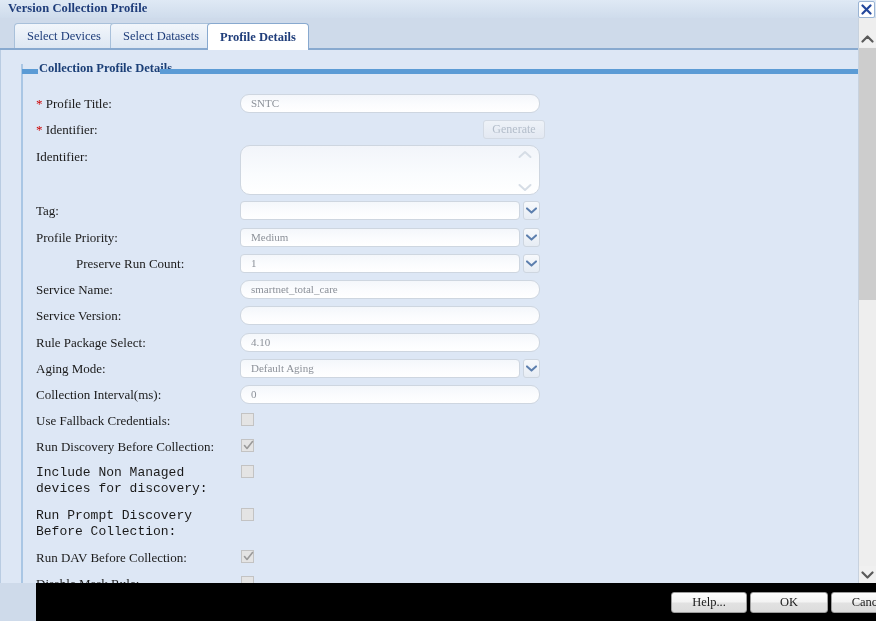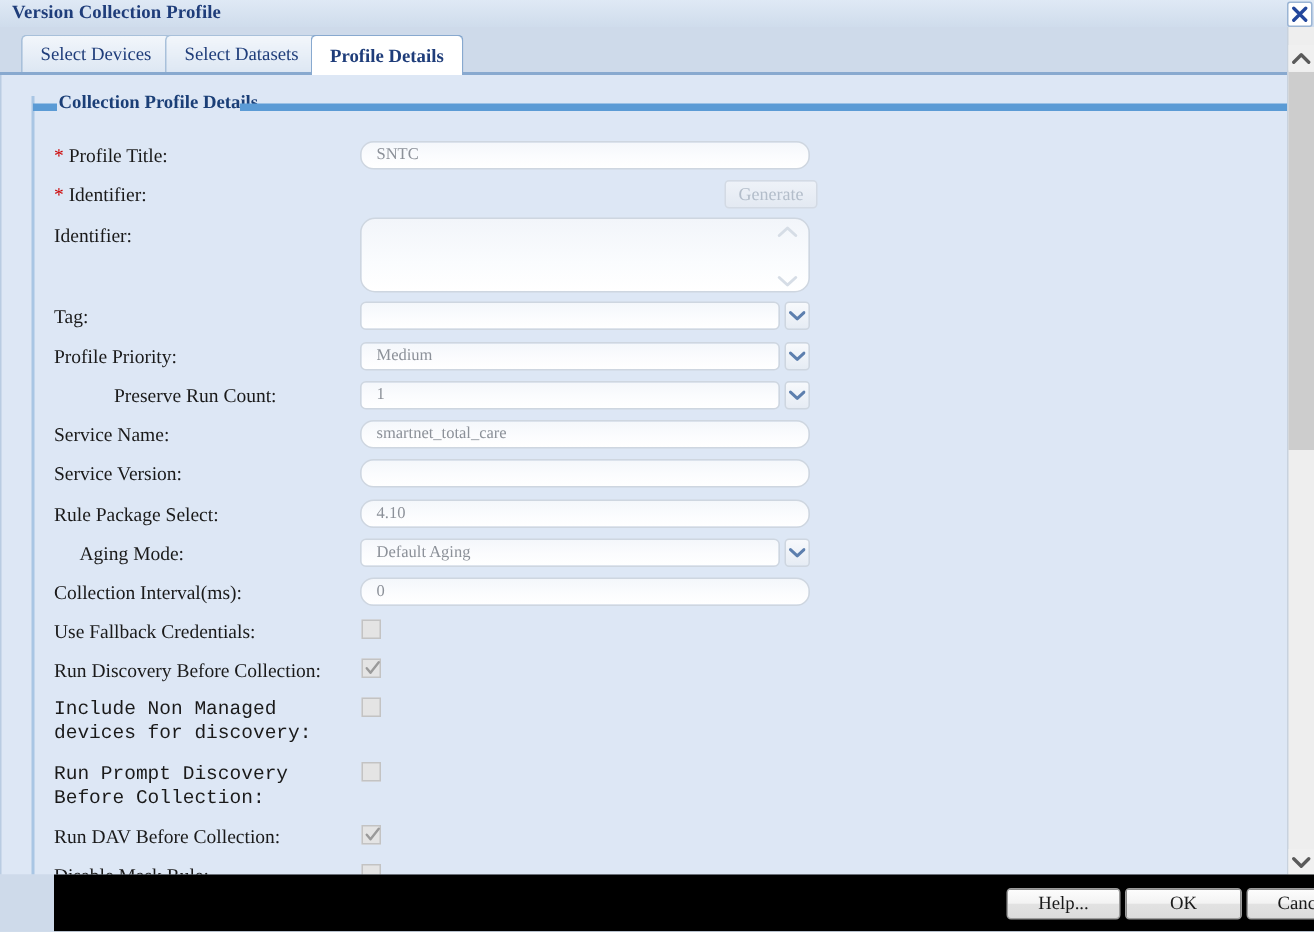--- a/index.html
+++ b/index.html
@@ -310,21 +310,21 @@
 
   <div class="label" style="left:36px; top:282px;">Service Name:</div>
   <div class="field" style="top:280px; width:300px;">smartnet_total_care</div>
 
   <div class="label" style="left:36px; top:308px;">Service Version:</div>
   <div class="field" style="top:306px; width:300px;"></div>
 
   <div class="label" style="left:36px; top:335px;">Rule Package Select:</div>
   <div class="field" style="top:333px; width:300px;">4.10</div>
 
-  <div class="label" style="left:53px; top:361px;">Aging Mode:</div>
+  <div class="label" style="left:36px; top:361px;">Aging Mode:</div>
   <div class="field sel" style="top:359px;">Default Aging</div>
   <div class="dropbtn" style="left:523px; top:359px;">
     <svg width="11" height="7" viewBox="0 0 11 7">
       <path d="M1 1.4 L5.5 5.6 L10 1.4" stroke="#5d7fae" stroke-width="2" fill="none" stroke-linecap="round" stroke-linejoin="round"></path>
     </svg>
   </div>
 
   <div class="label" style="left:36px; top:387px;">Collection Interval(ms):</div>
   <div class="field" style="top:385px; width:300px;">0</div>
 

